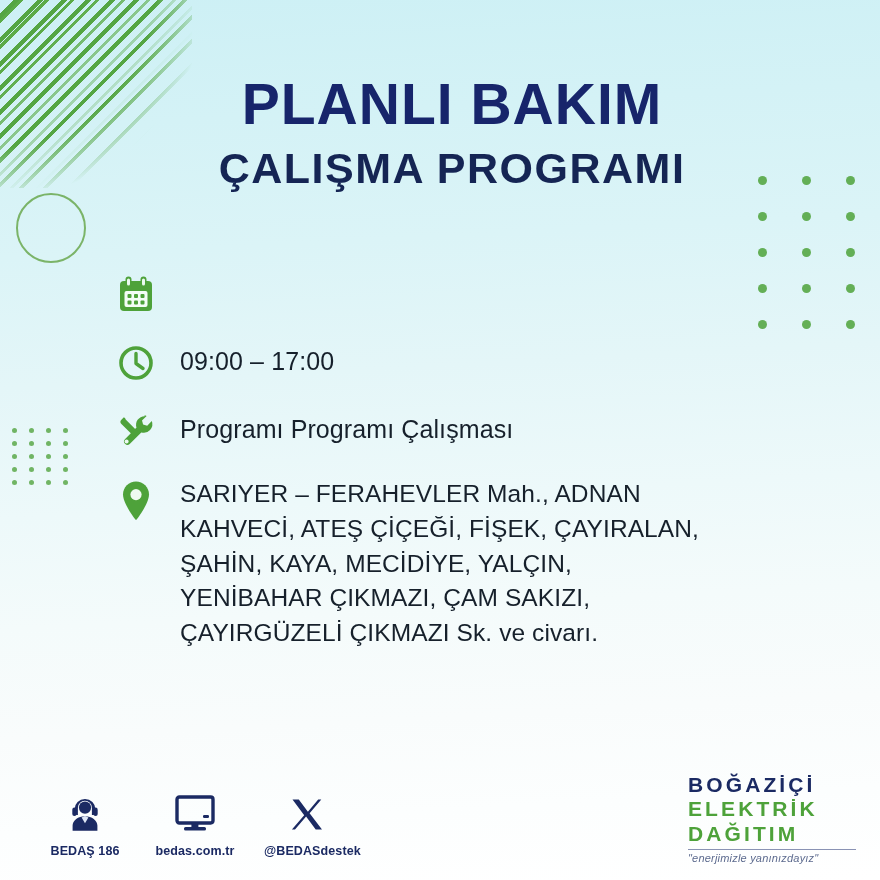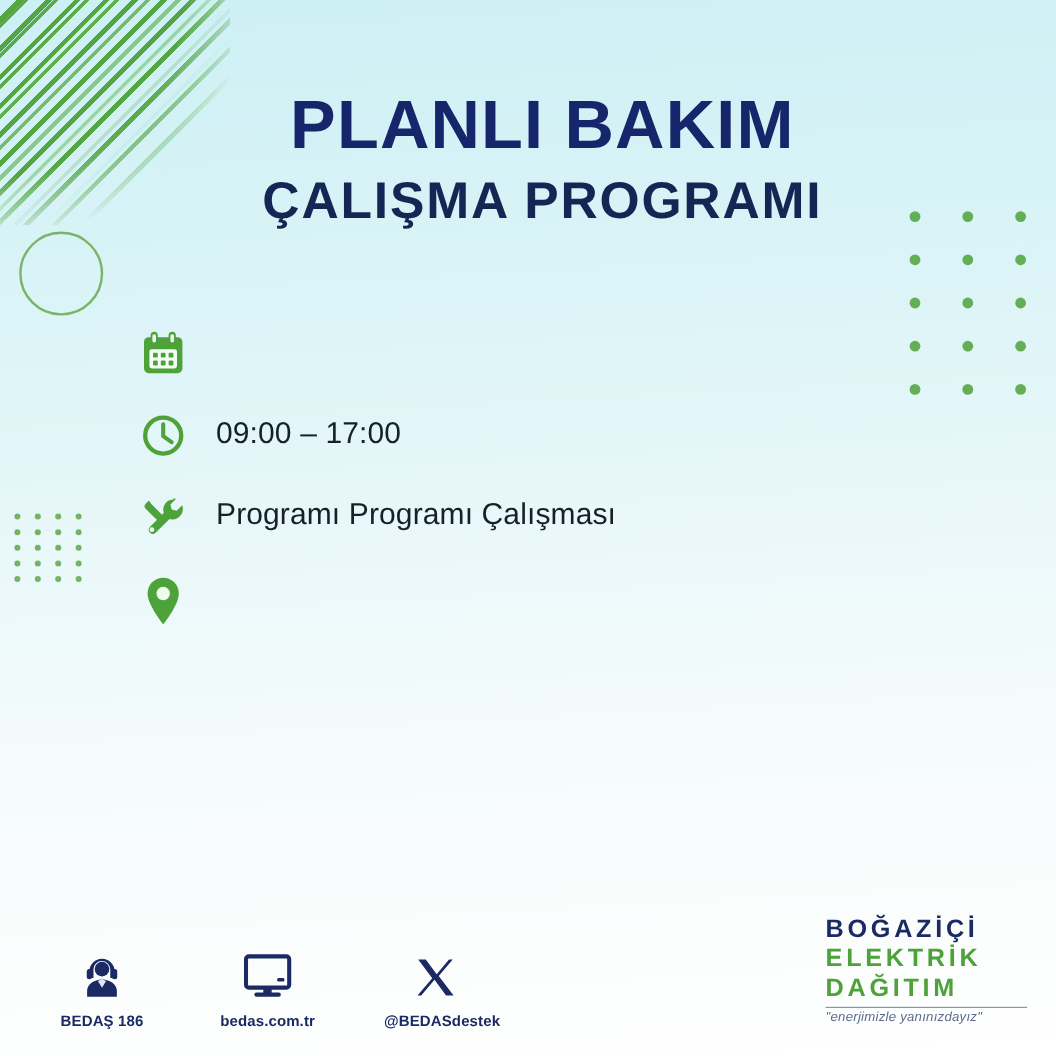--- a/index.html
+++ b/index.html
@@ -146,21 +146,21 @@
   .row.addr .ico { margin-top: 2px; }
   .addr-line { display: block; white-space: nowrap; }
 
   
   .footer {
     position: absolute;
     left: 44px;
     bottom: 22px;
     display: flex;
     align-items: flex-end;
-    gap: 56px;
+    gap: 28px;
   }
   .fitem { width: 82px; text-align: center; }
   .fitem .fico {
     height: 44px;
     display: flex;
     align-items: flex-end;
     justify-content: center;
   }
   .fitem .flabel {
     margin-top: 10px;
@@ -168,21 +168,21 @@
     font-weight: 700;
     color: #1b2a63;
     letter-spacing: .1px;
     white-space: nowrap;
   }
 
   
   .logo {
     position: absolute;
     right: 24px;
-    bottom: 26px;
+    bottom: 16px;
     text-align: left;
     width: 168px;
   }
   .logo .l1, .logo .l2, .logo .l3 {
     font-size: 21px;
     font-weight: 700;
     letter-spacing: 3.1px;
     line-height: 1.16;
   }
   .logo .l1 { color: #1b2a63; }
@@ -301,20 +301,27 @@
       <span class="txt">Programı Programı Çalışması</span>
     </div>
 
     <div class="row addr">
       <span class="ico">
         <svg width="40" height="44" viewBox="0 0 40 44" aria-hidden="true">
           <path d="M20 2.5c-7.2 0-13 5.8-13 13 0 9.6 13 25.8 13 25.8s13-16.2 13-25.8c0-7.2-5.8-13-13-13z" fill="#4ea23a"></path>
           <circle cx="20" cy="15.6" r="5.6" fill="#effaf1"></circle>
         </svg>
       </span>
+      <span class="txt">
+        <span class="addr-line">SARIYER – FERAHEVLER Mah., ADNAN</span>
+        <span class="addr-line">KAHVECİ, ATEŞ ÇİÇEĞİ, FİŞEK, ÇAYIRALAN,</span>
+        <span class="addr-line">ŞAHİN, KAYA, MECİDİYE, YALÇIN,</span>
+        <span class="addr-line">YENİBAHAR ÇIKMAZI, ÇAM SAKIZI,</span>
+        <span class="addr-line">ÇAYIRGÜZELİ ÇIKMAZI Sk. ve civarı.</span>
+      </span>
     </div>
 
   </div>
 
   <div class="footer">
 
     <div class="fitem">
       <span class="fico">
         <svg width="42" height="42" viewBox="0 0 42 42" aria-hidden="true">
           <g fill="#1b2a63">

